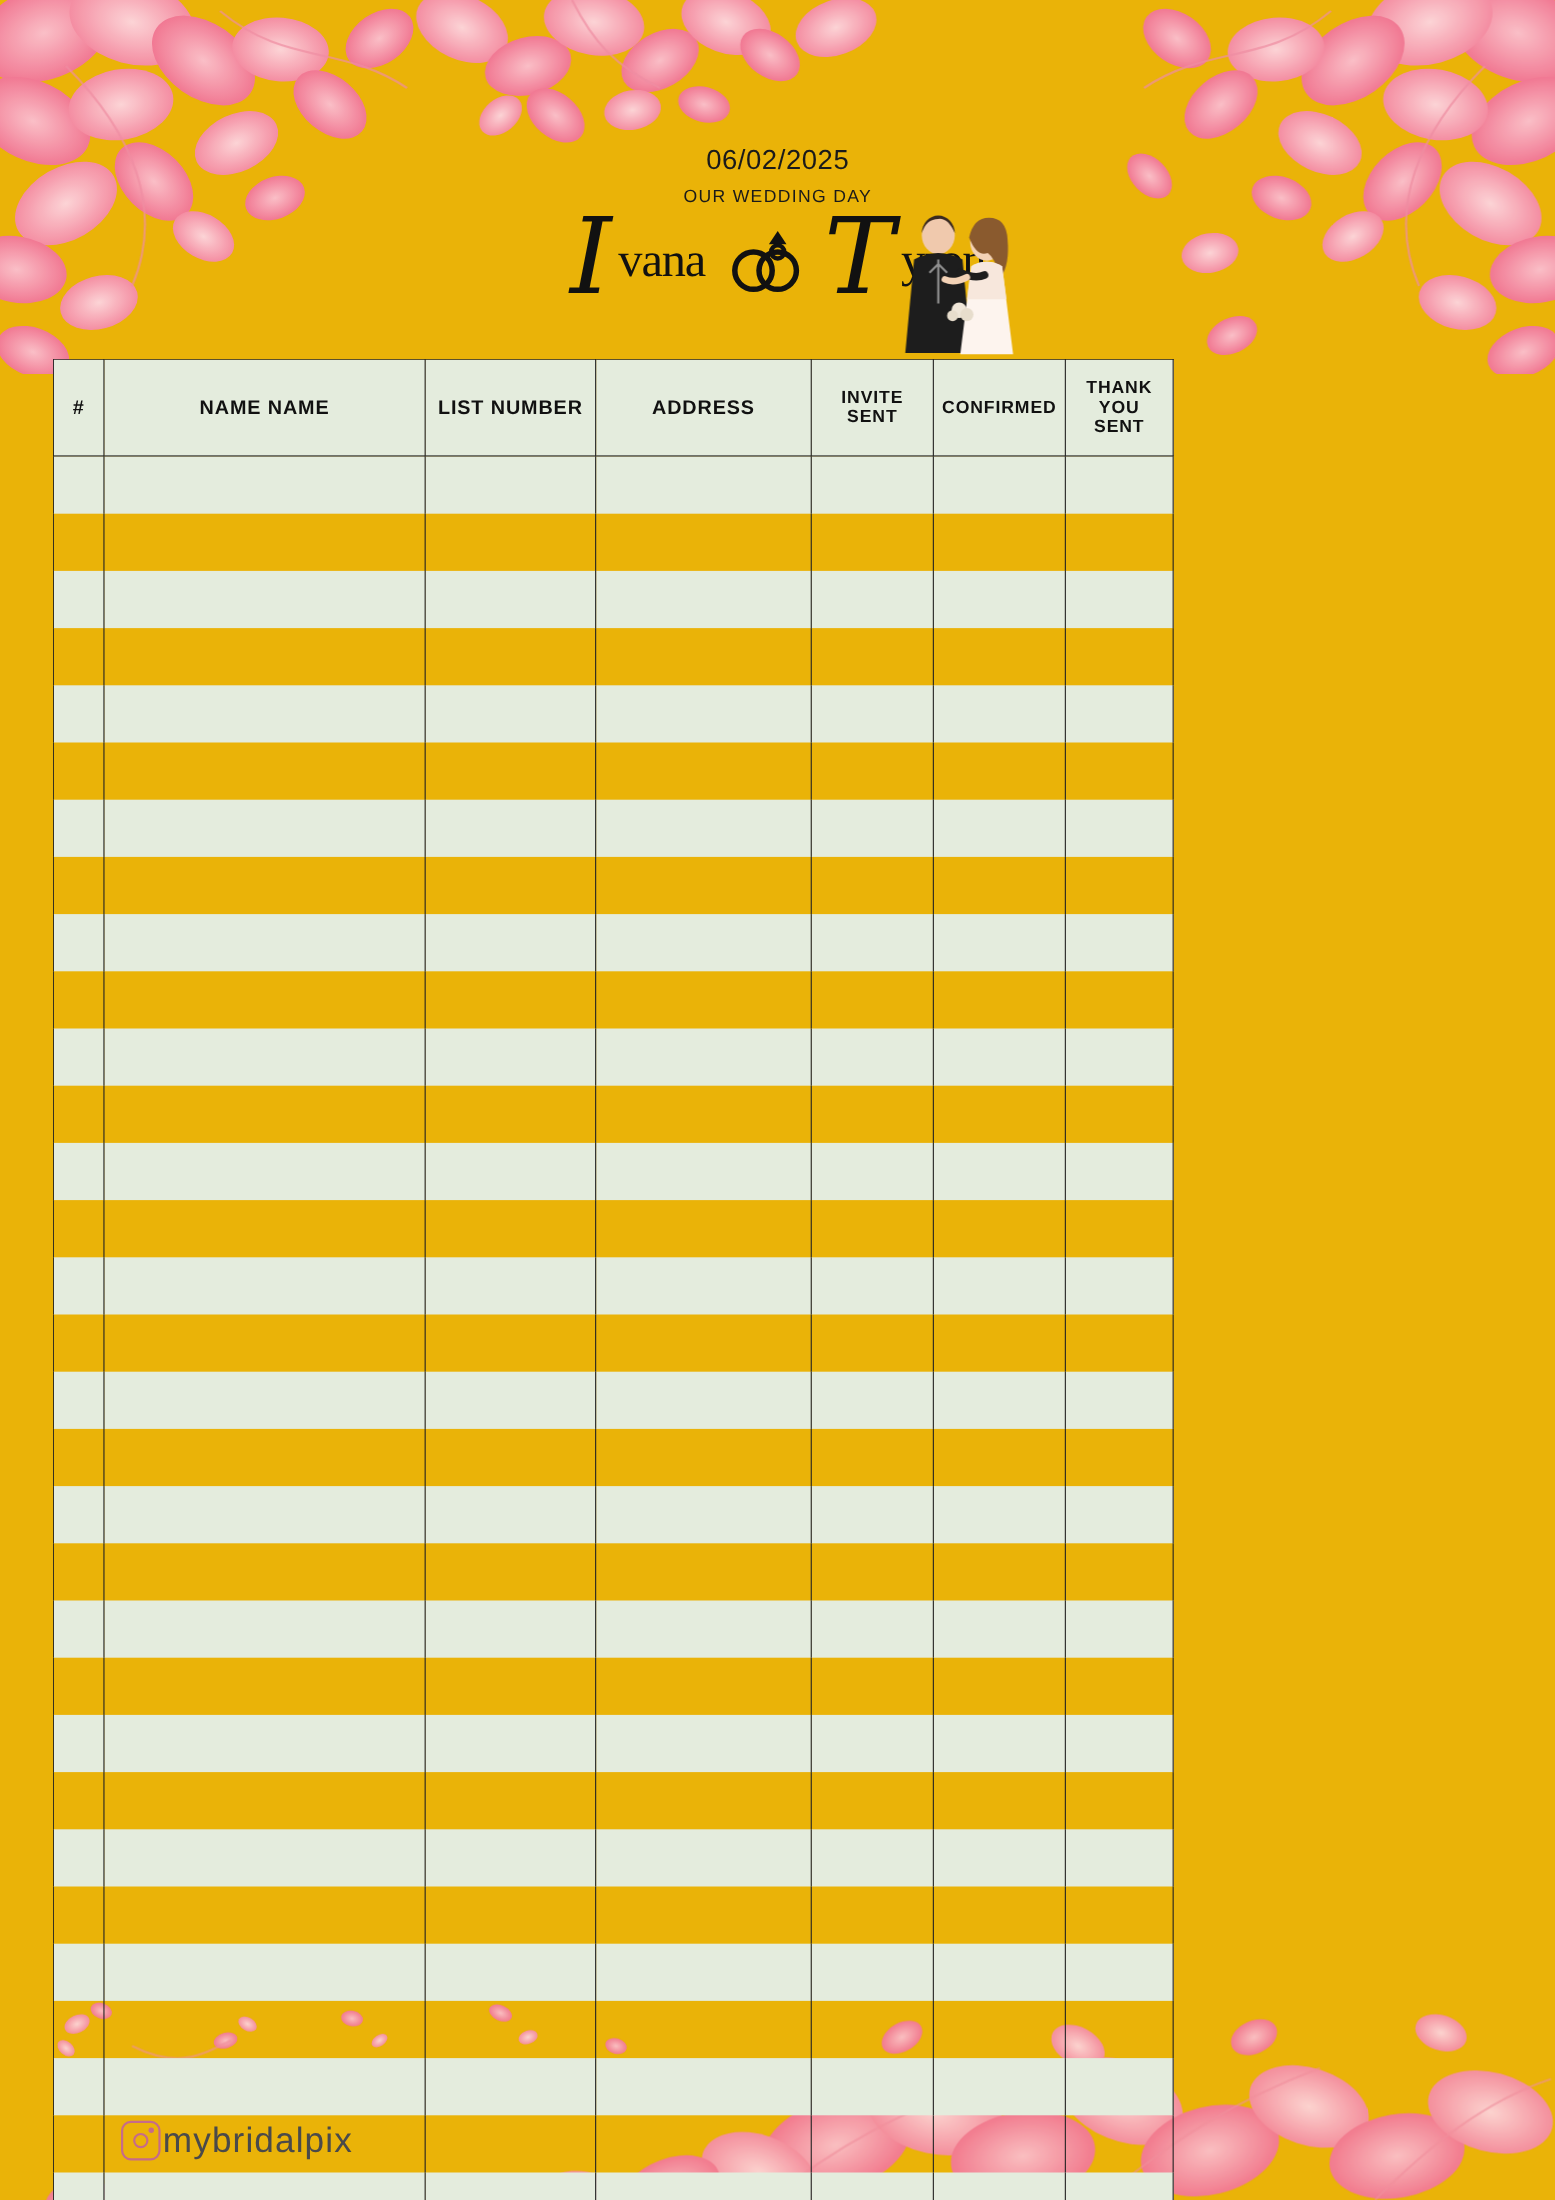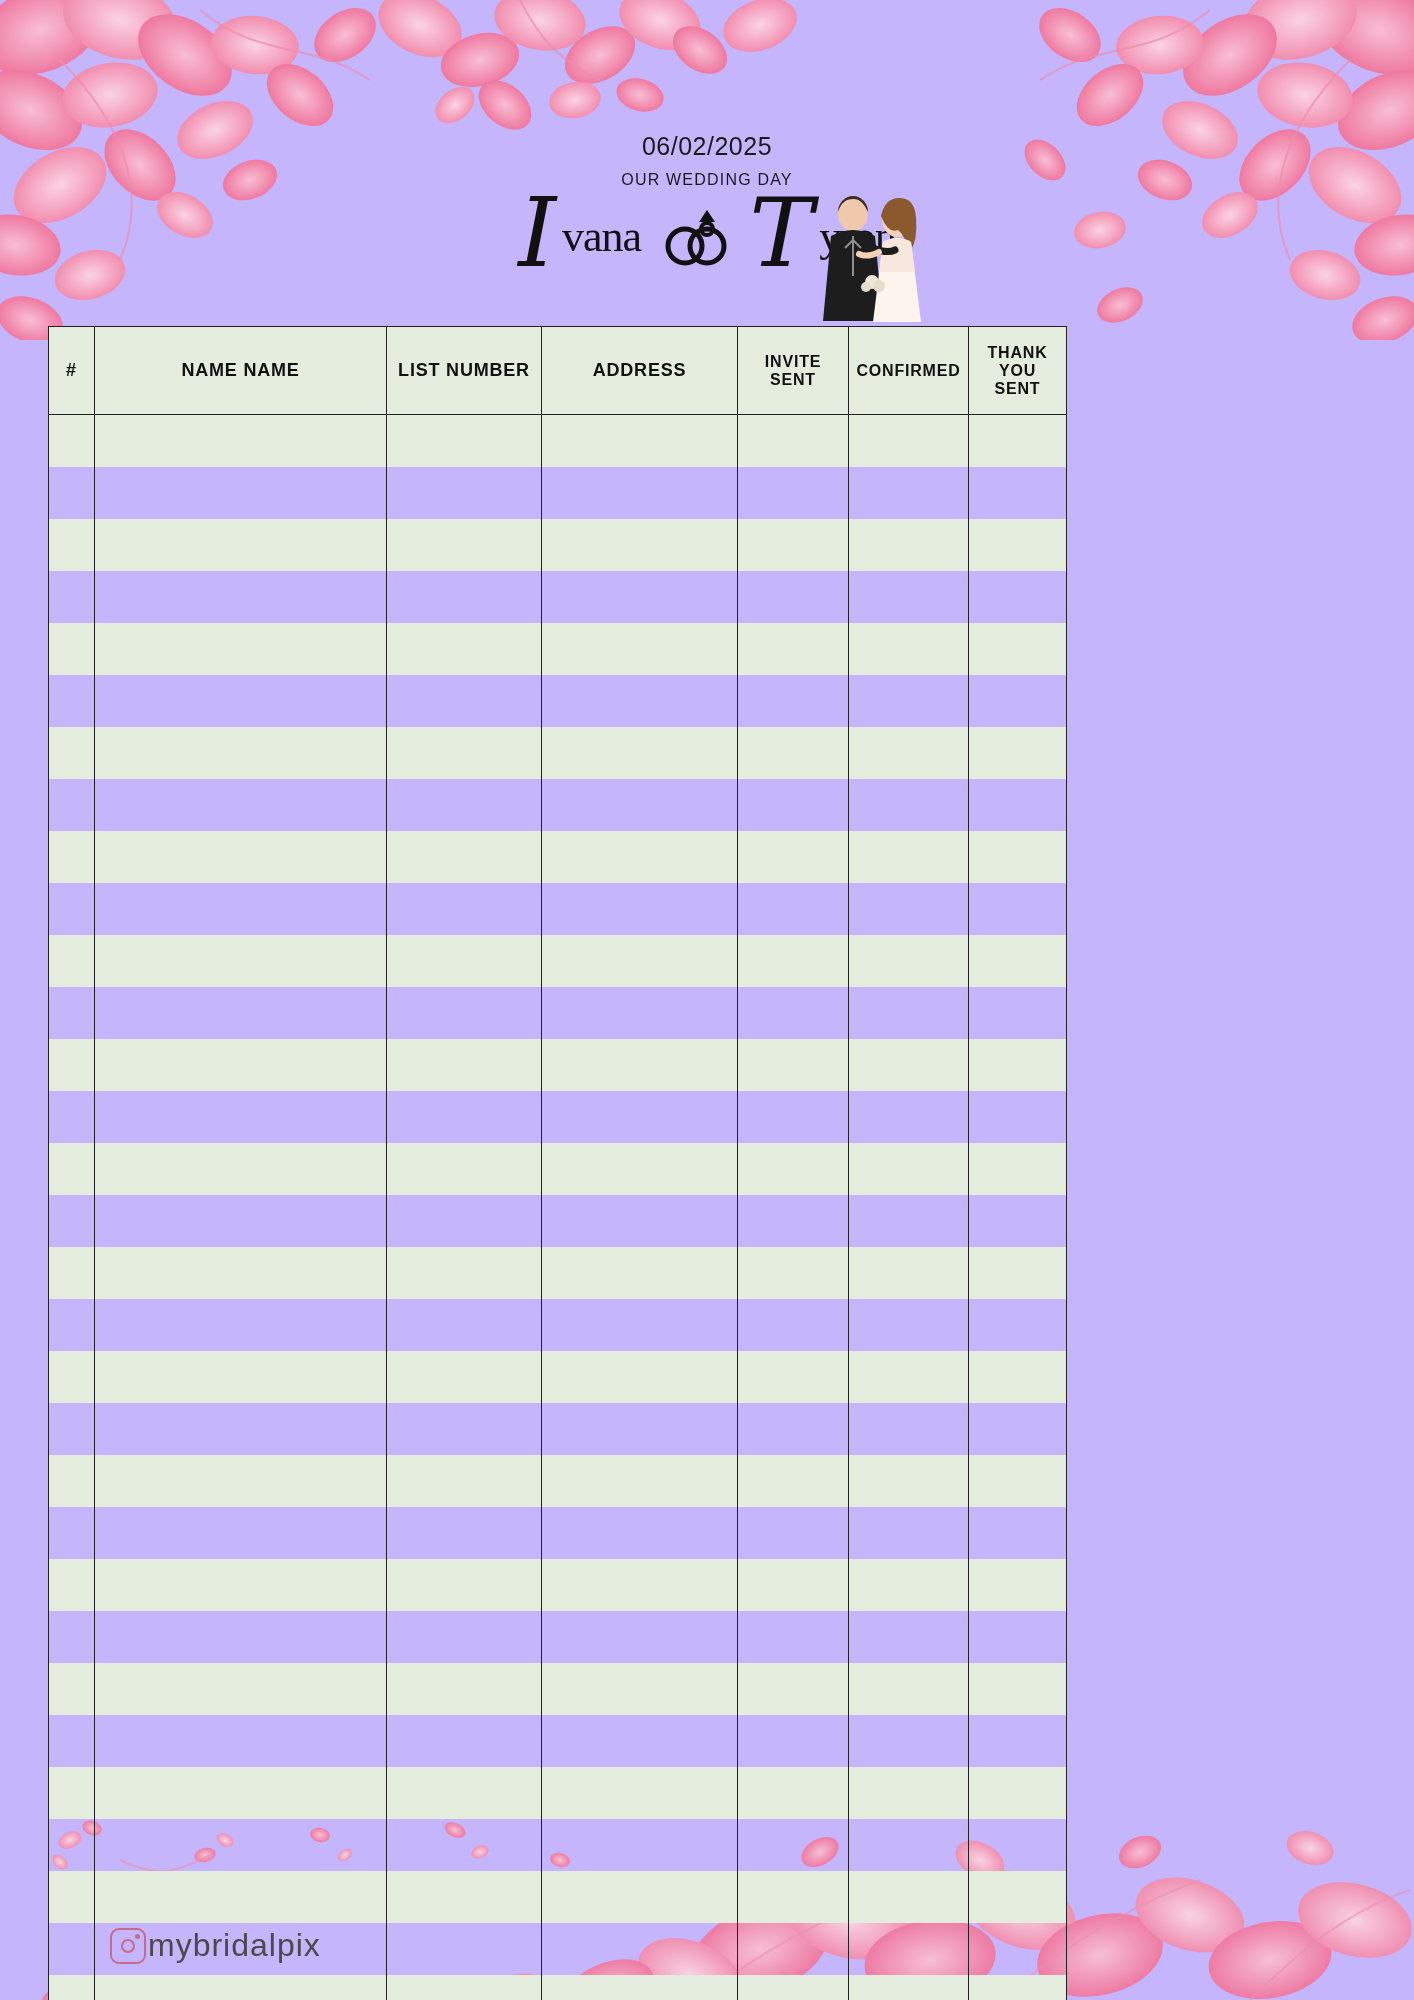--- a/index.html
+++ b/index.html
@@ -4,21 +4,21 @@
 <style>
   html, body {
     margin: 0;
     padding: 0;
     background: #ffffff;
   }
   .page {
     position: relative;
     width: 1414px;
     height: 2000px;
-    background: #c4b5fd;
+    background: #eab308;
     overflow: hidden;
     font-family: "Liberation Sans", sans-serif;
   }
 
   
   .floral {
     position: absolute;
     pointer-events: none;
   }
 

